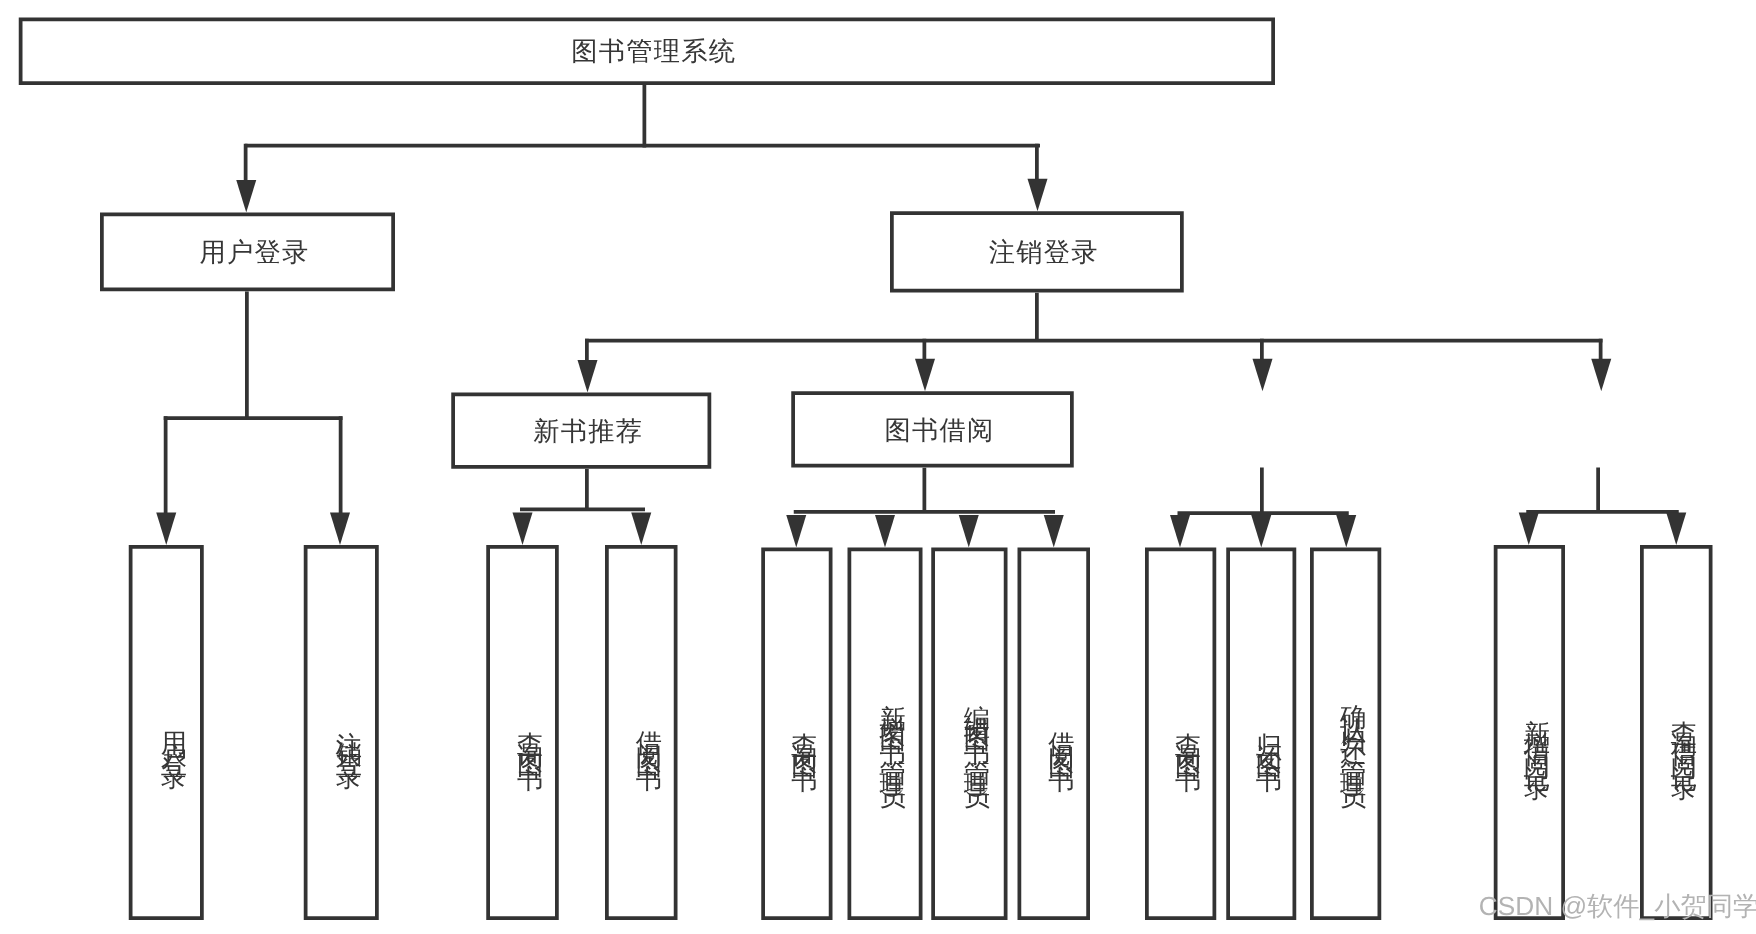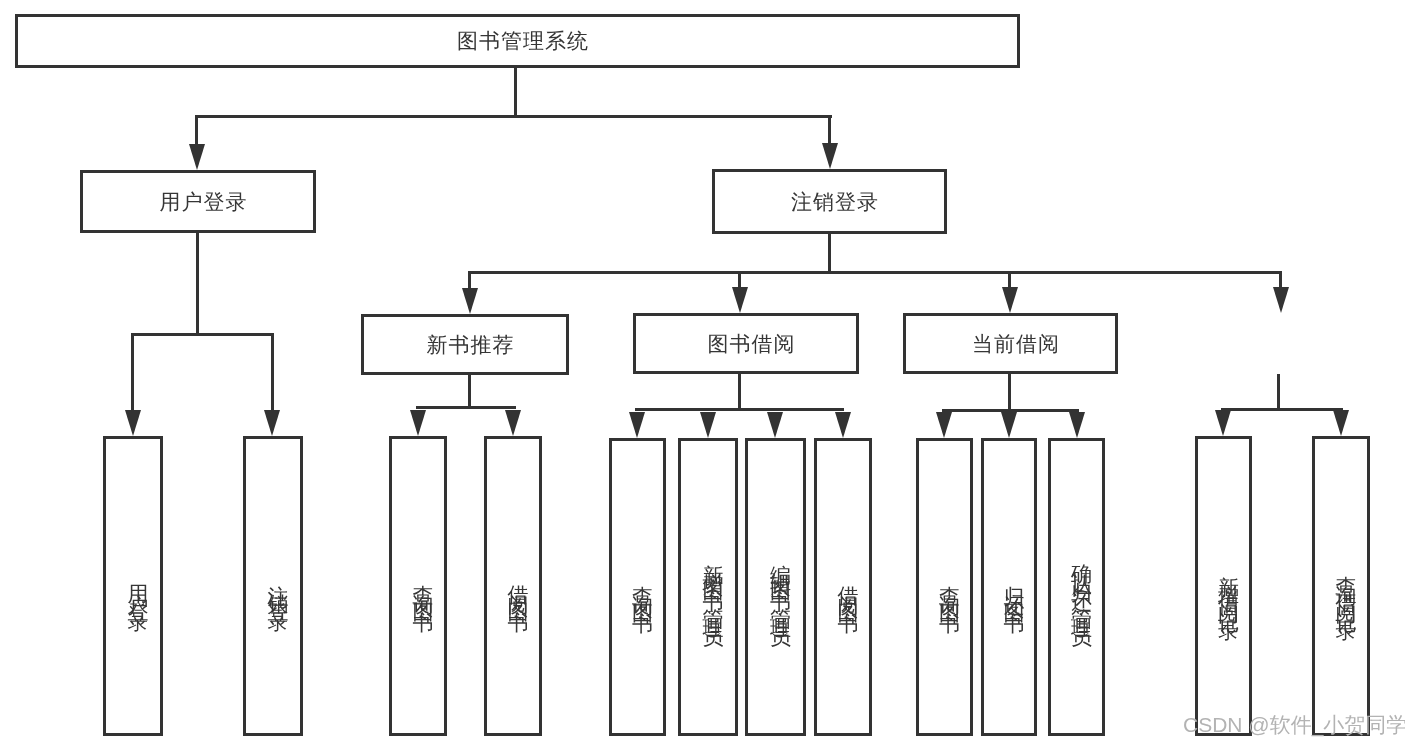--- a/index.html
+++ b/index.html
@@ -50,23 +50,20 @@
   </div>
   <div class="box" style="left:712px;top:169px;width:235px;height:65px">
     <span>注销登录</span>
   </div>
 
   <div class="box" style="left:361px;top:314px;width:208px;height:61px">
     <span>新书推荐</span>
   </div>
   <div class="box" style="left:633px;top:313px;width:226px;height:61px">
     <span>图书借阅</span>
-  </div>
-  <div class="box" style="left:903px;top:313px;width:215px;height:61px">
-    <span>当前借阅</span>
   </div>
 
   <div class="box v" style="left:103px;top:436px;width:60px;height:300px">
     <span>用户登录</span>
   </div>
   <div class="box v" style="left:243px;top:436px;width:60px;height:300px">
     <span>注销登录</span>
   </div>
 
   <div class="box v" style="left:389px;top:436px;width:58px;height:300px">

